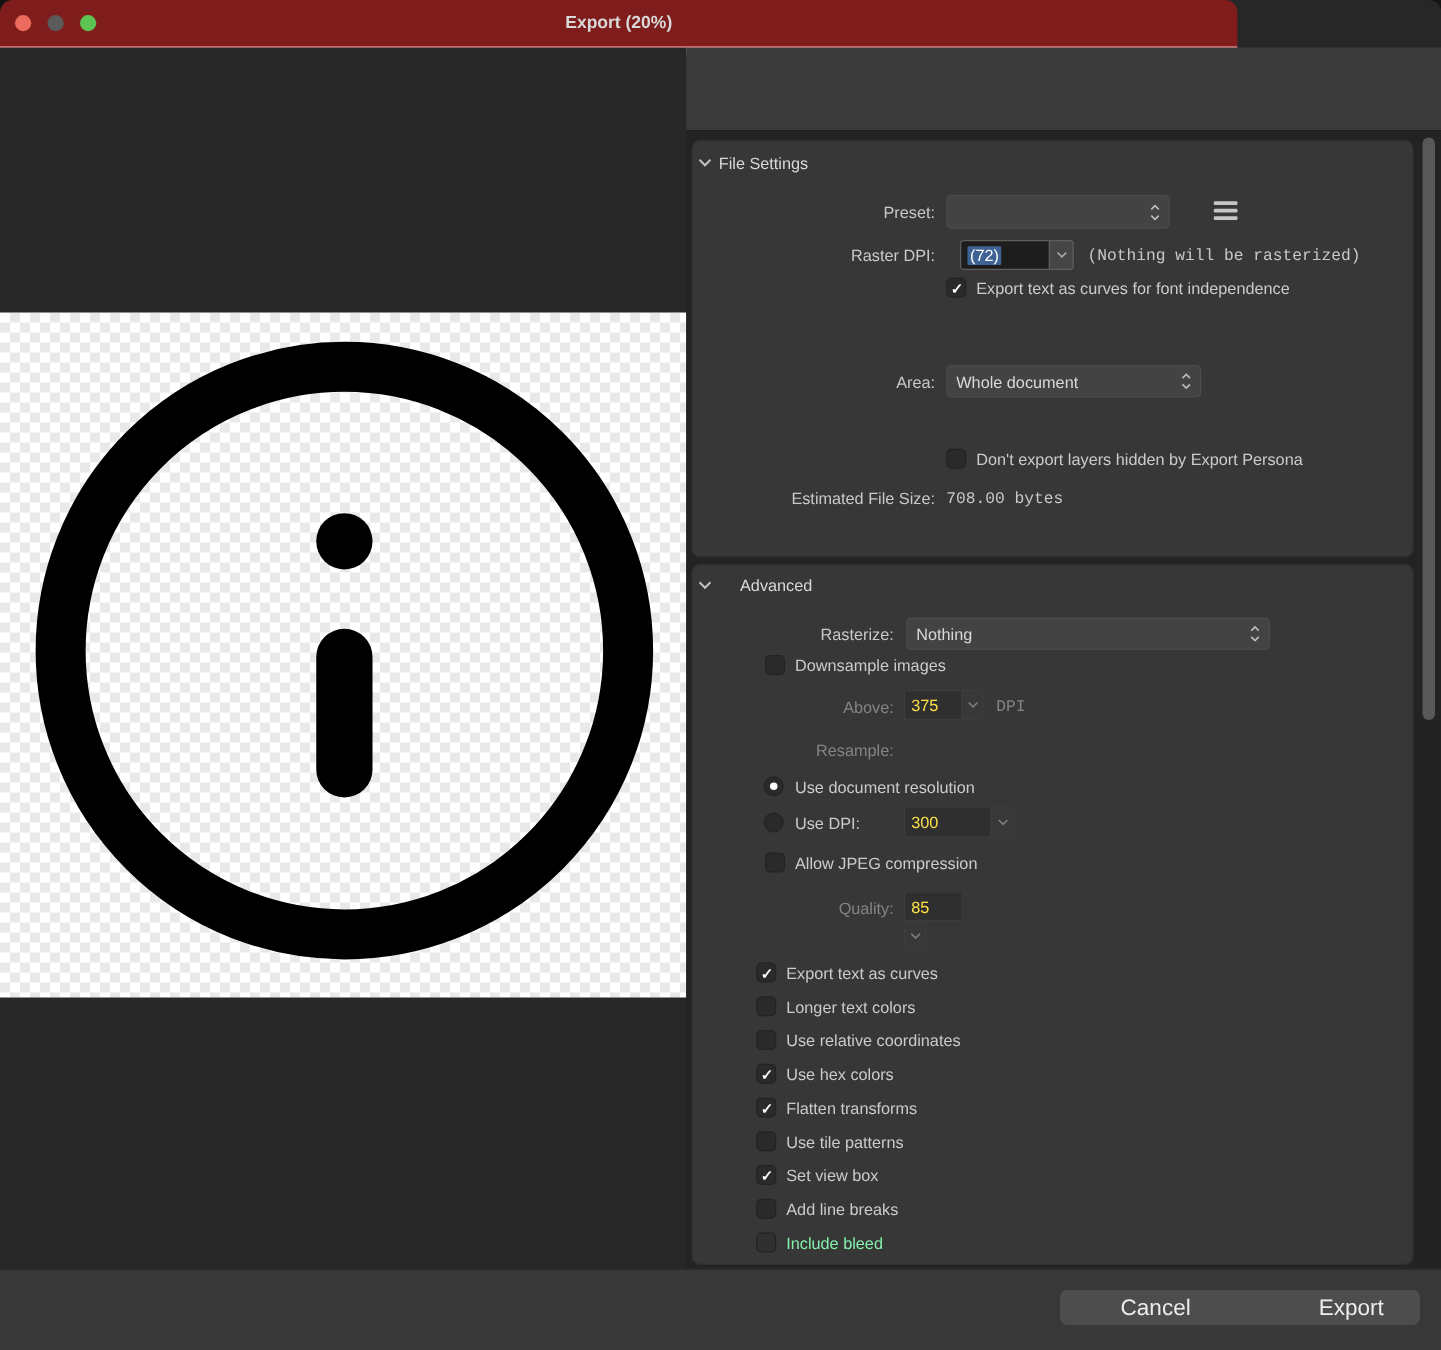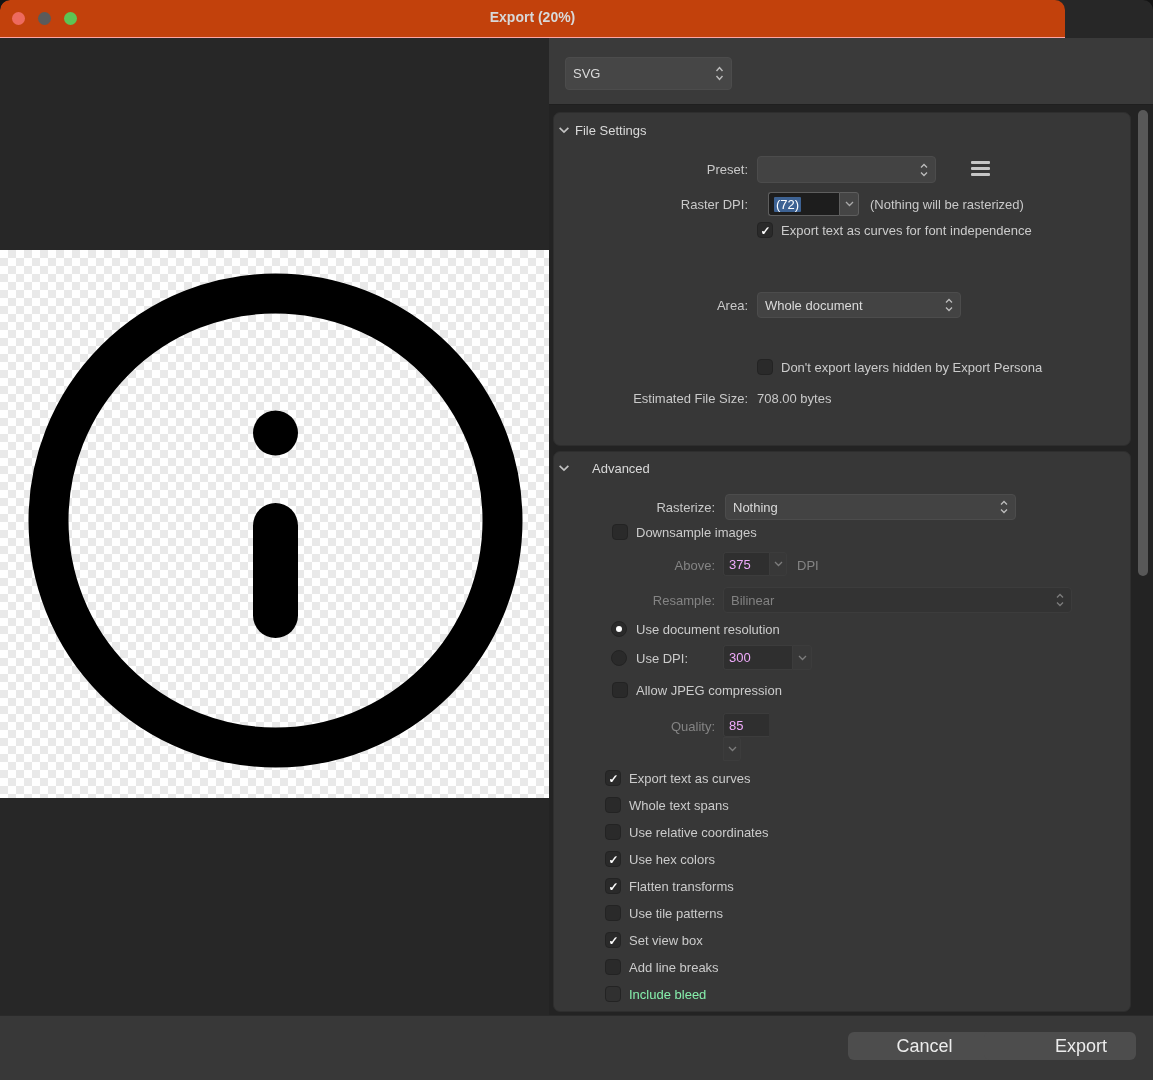--- a/index.html
+++ b/index.html
@@ -1,20 +1,20 @@
 <!DOCTYPE html>
 <html><head>
 <meta charset="utf-8">
 <style>
   html,body{margin:0;padding:0;background:#141414;font-family:"Liberation Sans",sans-serif;
     -webkit-font-smoothing:antialiased;}
   #app{position:relative;width:1153px;height:1080px;background:#272727;overflow:hidden;
     border-radius:10px 10px 0 0;}
   
-  .titlebar{position:absolute;left:0;top:0;width:1065px;height:37px;background:#c2410c;
+  .titlebar{position:absolute;left:0;top:0;width:990px;height:37px;background:#7f1d1d;
     border-bottom:7px solid #fca5a5;border-radius:10px 10px 0 0;}
   .tl{position:absolute;top:12px;width:13px;height:13px;border-radius:50%;}
   .tl.red{left:12px;background:#ed6a5f;}
   .tl.gray{left:38px;background:#5b5b5b;}
   .tl.green{left:64px;background:#5dc locally;}
   .tl.green{left:64px;background:#5dc454;}
   .win-title{position:absolute;left:0;right:0;top:9px;text-align:center;font-size:14px;
     color:#d8d8d8;font-weight:bold;}
   
   .preview{position:absolute;left:0;top:38px;width:549px;height:977px;background:#272727;}
@@ -36,35 +36,35 @@
     border-top:1px solid #2a2a2a;}
   .btn{position:absolute;top:16px;height:28px;background:#4d4d4d;border:none;border-radius:6px;
     color:#ececec;font-size:18px;font-family:inherit;}
   .btn.cancel{left:848px;width:153px;}
   .btn.export{left:984px;width:152px;padding-left:48px;}
   
   .sec-head{position:absolute;font-size:13px;color:#d9d9d9;}
   .sec-chevron{position:absolute;width:12px;height:8px;}
   .label{position:absolute;width:200px;text-align:right;font-size:13px;color:#c9c9c9;line-height:17px;}
   .label.dim{color:#848484;}
-  .plain{position:absolute;font-size:13px;color:#c9c9c9;line-height:17px;}
+  .plain{position:absolute;font-size:13px;color:#c9c9c9;line-height:17px;font-family:Liberation Mono, monospace;}
   .plain.dim{color:#848484;}
   .dropdown{position:absolute;display:flex;align-items:center;box-sizing:border-box;
     background:#434343;border:1px solid #4c4c4c;border-radius:4px;padding:0 7px;
     font-size:13px;color:#dadada;}
   .dropdown .val{flex:1;white-space:nowrap;overflow:hidden;}
   .dropdown.disabled{background:#333333;border-color:#3c3c3c;color:#828282;}
   .stepper{display:flex;align-items:center;margin-left:4px;}
   .combo{position:absolute;display:flex;justify-content:space-between;}
   .combo .field{box-sizing:border-box;background:#1d1d1d;border:1px solid #5e5e5e;border-right:none;
     border-radius:3px 0 0 3px;color:#eee;font-size:13px;display:flex;align-items:center;padding:0 5px;}
   .combo .field .sel{background:#3d6293;color:#ffffff;padding:0 2px;border-radius:1px;}
   .combo .dbtn{box-sizing:border-box;background:#454545;border:1px solid #5e5e5e;
     border-radius:0 3px 3px 0;display:flex;align-items:center;justify-content:center;}
-  .combo.disabled .field{background:#2f2f2f;border-color:#3c3c3c;color:#f0abfc;}
+  .combo.disabled .field{background:#2f2f2f;border-color:#3c3c3c;color:#fde047;}
   .combo.disabled .dbtn{background:#383838;border-color:#3c3c3c;}
   .checkbox{position:absolute;width:16px;height:16px;border-radius:4px;background:#2a2a2a;
     border:1px solid #232323;box-sizing:border-box;}
   .checkbox.checked::after{content:"\2713";position:absolute;left:2.5px;top:0.5px;color:#ffffff;
     font-size:12px;font-weight:bold;}
   .checkbox.dim{background:#303030;}
   .cb-label{position:absolute;font-size:13px;color:#cbcbcb;line-height:17px;}
   .cb-label.dim{color:#86efac;}
   .radio{position:absolute;width:16px;height:16px;border-radius:50%;background:#2a2a2a;
     border:1px solid #232323;box-sizing:border-box;}
@@ -91,29 +91,20 @@
     <svg class="preview-icon" width="497" height="497" viewBox="0 0 497 497">
       <circle cx="248.5" cy="248.5" r="227" fill="none" stroke="#000000" stroke-width="40"></circle>
       <circle cx="248.5" cy="161" r="22.5" fill="#000000"></circle>
       <rect x="226" y="231" width="45" height="135" rx="22.5" fill="#000000"></rect>
     </svg>
   </div>
 
   <div class="right-scroll"></div>
   <div class="right-top"></div>
 
-  <div class="dropdown" style="left:565px;top:57px;width:167px;height:33px;background:#464646;">
-    <span class="val">SVG</span>
-    <span class="stepper">
-      <svg width="9" height="15" viewBox="0 0 9 15">
-          <path d="M1.5 5 L4.5 1.5 L7.5 5" stroke="#bdbdbd" fill="none" stroke-width="1.4"></path>
-          <path d="M1.5 10 L4.5 13.5 L7.5 10" stroke="#bdbdbd" fill="none" stroke-width="1.4"></path>
-        </svg>
-    </span>
-  </div>
 
   <div class="panel fs"></div>
 
   <svg class="sec-chevron" style="left:558px;top:126px;" width="11" height="7" viewBox="0 0 11 7">
       <path d="M1.5 1.5 L5.5 5.5 L9.5 1.5" stroke="#c2c2c2" fill="none" stroke-width="1.5"></path>
     </svg>
   <div class="sec-head" style="left:575px;top:123px;">File Settings</div>
 
   <div class="label" style="left:548px;top:161px;">Preset:</div>
   <div class="dropdown" style="left:757px;top:156px;width:179px;height:27px;">
@@ -192,29 +183,20 @@
     </span>
     <span class="dbtn" style="width:18px;height:24px;">
       <svg width="9" height="6" viewBox="0 0 9 6">
           <path d="M1 1 L4.5 4.5 L8 1" stroke="#7d7d7d" fill="none" stroke-width="1.3"></path>
         </svg>
     </span>
   </div>
   <div class="plain dim" style="left:797px;top:557px;">DPI</div>
 
   <div class="label dim" style="left:515px;top:592px;">Resample:</div>
-  <div class="dropdown disabled" style="left:723px;top:587px;width:349px;height:26px;">
-    <span class="val">Bilinear</span>
-    <span class="stepper">
-      <svg width="8" height="14" viewBox="0 0 8 14">
-          <path d="M1 4.5 L4 1.5 L7 4.5" stroke="#7d7d7d" fill="none" stroke-width="1.3"></path>
-          <path d="M1 9.5 L4 12.5 L7 9.5" stroke="#7d7d7d" fill="none" stroke-width="1.3"></path>
-        </svg>
-    </span>
-  </div>
 
   <div class="radio checked" style="left:611px;top:621px;"></div>
   <div class="cb-label" style="left:636px;top:621px;">Use document resolution</div>
 
   <div class="radio" style="left:611px;top:650px;"></div>
   <div class="cb-label" style="left:636px;top:650px;">Use DPI:</div>
   <div class="combo disabled" style="left:723px;top:645px;">
     <span class="field" style="width:69px;height:25px;">
       <span>300</span>
     </span>
@@ -237,21 +219,21 @@
       <svg width="9" height="6" viewBox="0 0 9 6">
           <path d="M1 1 L4.5 4.5 L8 1" stroke="#7d7d7d" fill="none" stroke-width="1.3"></path>
         </svg>
     </span>
   </div>
 
   <div class="checkbox checked" style="left:605px;top:770px;"></div>
   <div class="cb-label" style="left:629px;top:770px;">Export text as curves</div>
 
   <div class="checkbox" style="left:605px;top:797px;"></div>
-  <div class="cb-label" style="left:629px;top:797px;">Whole text spans</div>
+  <div class="cb-label" style="left:629px;top:797px;">Longer text colors</div>
 
   <div class="checkbox" style="left:605px;top:824px;"></div>
   <div class="cb-label" style="left:629px;top:824px;">Use relative coordinates</div>
 
   <div class="checkbox checked" style="left:605px;top:851px;"></div>
   <div class="cb-label" style="left:629px;top:851px;">Use hex colors</div>
 
   <div class="checkbox checked" style="left:605px;top:878px;"></div>
   <div class="cb-label" style="left:629px;top:878px;">Flatten transforms</div>
 

